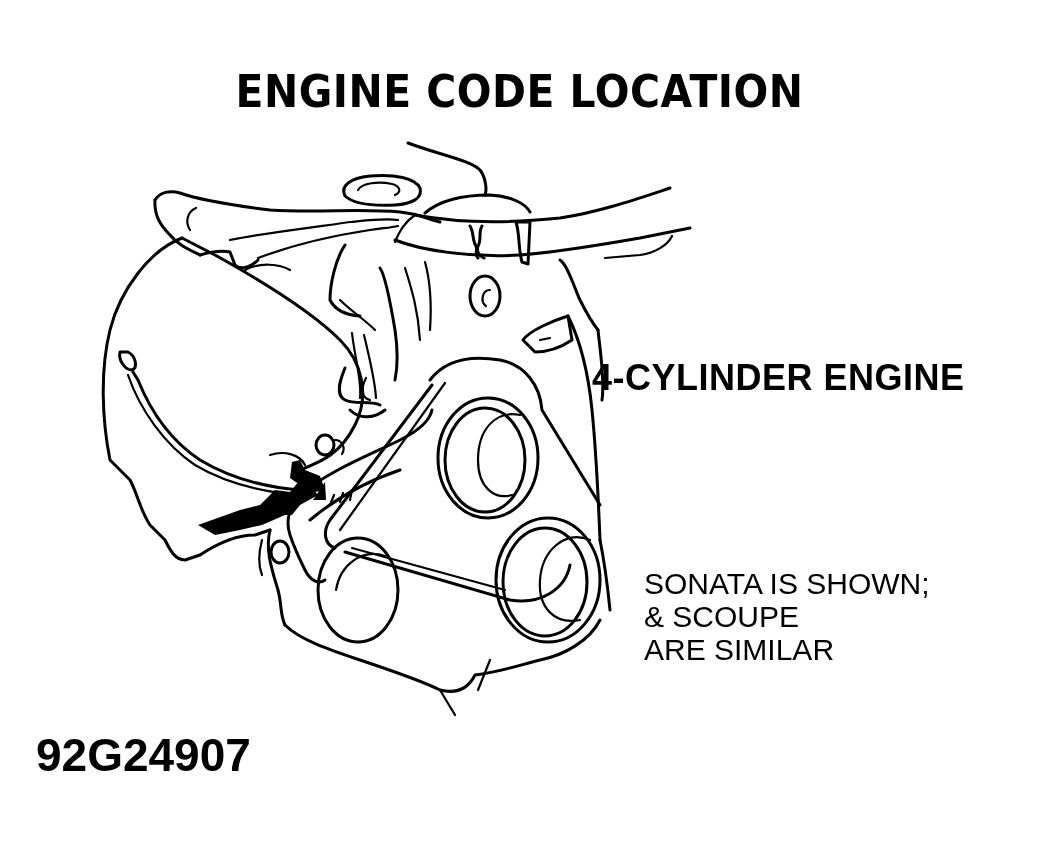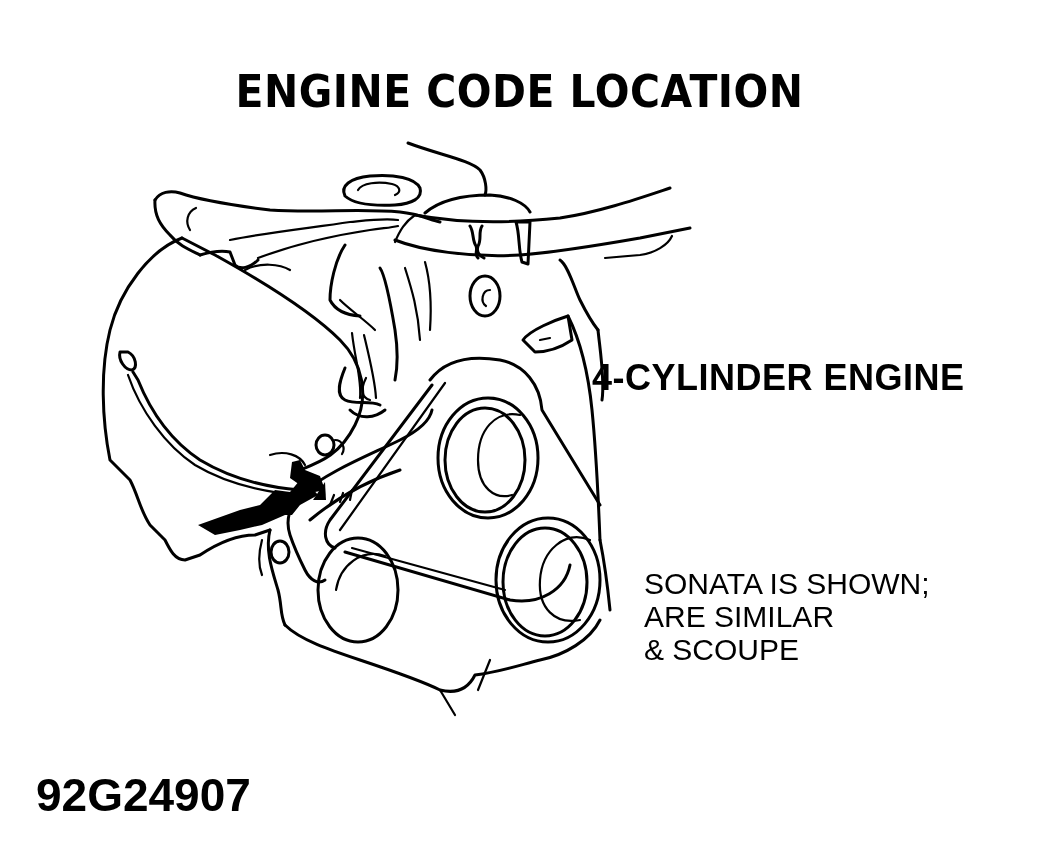--- a/index.html
+++ b/index.html
@@ -1,21 +1,21 @@
 <!DOCTYPE html>
 <html><head>
 <meta charset="utf-8">
 <style>
   html, body { margin: 0; padding: 0; background: #ffffff; }
   body { width: 1039px; height: 859px; position: relative; overflow: hidden; font-family: "Liberation Sans", sans-serif; color: #000; }
   .title { position: absolute; left: 0; width: 1039px; top: 66px; text-align: center; font-family: "DejaVu Sans", sans-serif; font-weight: bold; font-size: 44px; letter-spacing: 0.5px; transform: scaleX(0.93); }
   .label-engine { position: absolute; left: 592px; top: 357px; font-family: "Liberation Sans", sans-serif; font-weight: bold; font-size: 36px; letter-spacing: 0.5px; }
   .note { position: absolute; left: 636px; top: 567px; font-family: "Liberation Sans", sans-serif; font-size: 30px; line-height: 33px; margin-left: 8px; }
   .note div { white-space: nowrap; }
-  .figid { position: absolute; left: 36px; top: 768px; font-family: "Liberation Sans", sans-serif; font-weight: bold; font-size: 46px; }
+  .figid { position: absolute; left: 36px; top: 728px; font-family: "Liberation Sans", sans-serif; font-weight: bold; font-size: 46px; }
   svg.drawing { position: absolute; left: 0; top: 0; }
   .ln { fill: none; stroke: #000; stroke-width: 3; stroke-linecap: round; stroke-linejoin: round; }
   .ln2 { fill: none; stroke: #000; stroke-width: 2.2; stroke-linecap: round; stroke-linejoin: round; }
 </style>
 </head>
 <body>
 
 <div class="title">ENGINE CODE LOCATION</div>
 
 <svg class="drawing" width="1039" height="859" viewBox="0 0 1039 859">
@@ -110,17 +110,17 @@
 
   <path fill="#000" d="M198,525 L240,510 L260,505 L275,490 L290,492 L300,480 L312,488 L318,495 L300,505 L292,515 L285,515 L262,525 L240,530 L215,535 Z"></path>
   <path fill="#000" d="M290,478 L292,462 L300,460 L305,470 L320,476 L325,490 L315,492 L300,485 Z"></path>
   <path fill="#000" d="M313,500 L325,482 L326,500 Z"></path>
 </svg>
 
 <div class="label-engine">4-CYLINDER ENGINE</div>
 
 <div class="note">
   <div>SONATA IS SHOWN;</div>
+  <div>&amp; SCOUPE</div>
   <div>ARE SIMILAR</div>
-  <div>&amp; SCOUPE</div>
 </div>
 
 <div class="figid">92G24907</div>
 
 </body></html>

